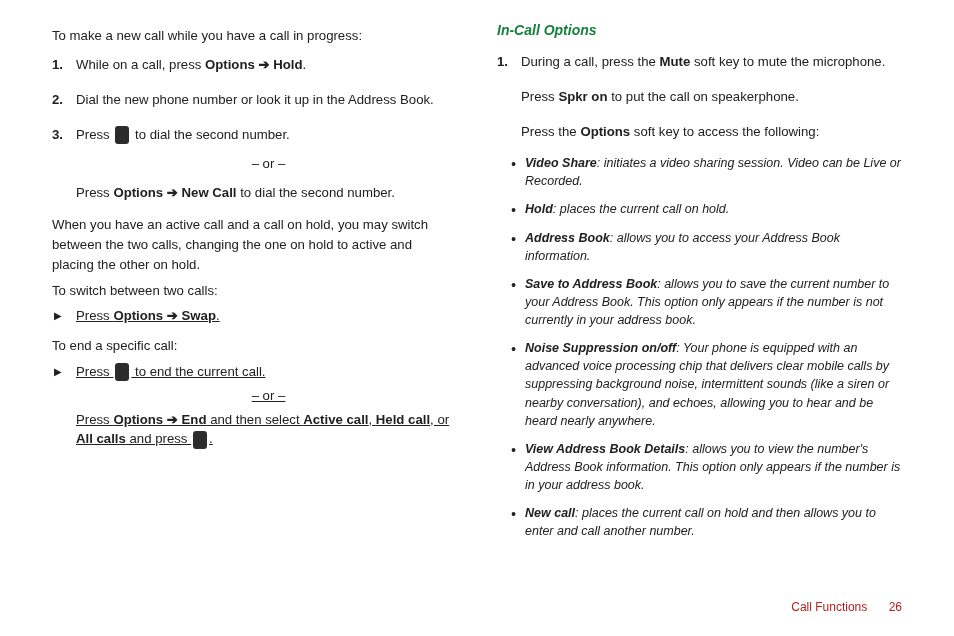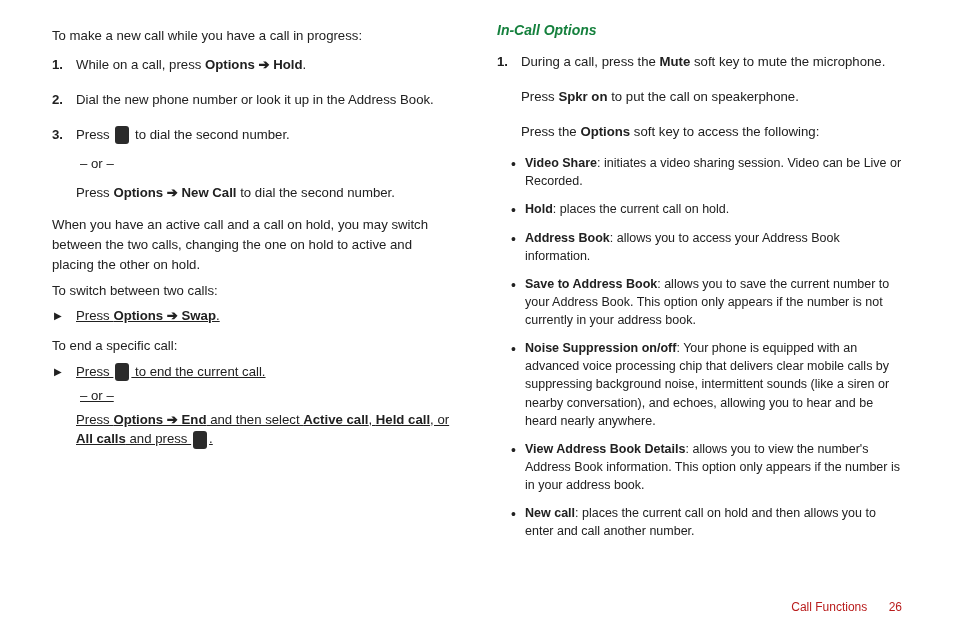--- a/index.html
+++ b/index.html
@@ -30,28 +30,28 @@
     font-style: italic;
     font-size: 14px;
     margin: 0 0 8px 0;
   }
   ol.num { list-style: none; padding-left: 24px; margin: 6px 0; }
   ol.num > li { position: relative; margin-bottom: 10px; line-height: 1.9; }
   ol.num > li .marker {
     position: absolute; left: -24px; top: 0; font-weight: bold;
   }
   .sub { margin: 4px 0 4px 0; }
-  .or { margin: 4px 0 4px 4px; }
+  .or { margin: 4px 0 4px 4px; text-align: center; }
   ul.pointer { list-style: none; padding-left: 24px; margin: 4px 0; text-decoration: underline; }
   ul.pointer > li { position: relative; margin-bottom: 10px; }
   ul.pointer > li::before {
     content: "▶"; position: absolute; left: -22px; top: 2px; font-size: 10px;
   }
   ul.bul { list-style: none; padding-left: 28px; margin: 6px 0; font-size: 12.5px; line-height: 1.45; }
-  ul.bul > li { position: relative; margin-bottom: 10px; }
+  ul.bul > li { position: relative; margin-bottom: 10px; font-style: italic; }
   ul.bul > li::before {
     content: "•"; position: absolute; left: -14px; top: 0; font-size: 14px;
   }
   .key-icon {
     display: inline-block;
     width: 14px; height: 18px;
     background: #2b2b2b;
     color: #fff;
     font-size: 10px;
     border-radius: 3px;

